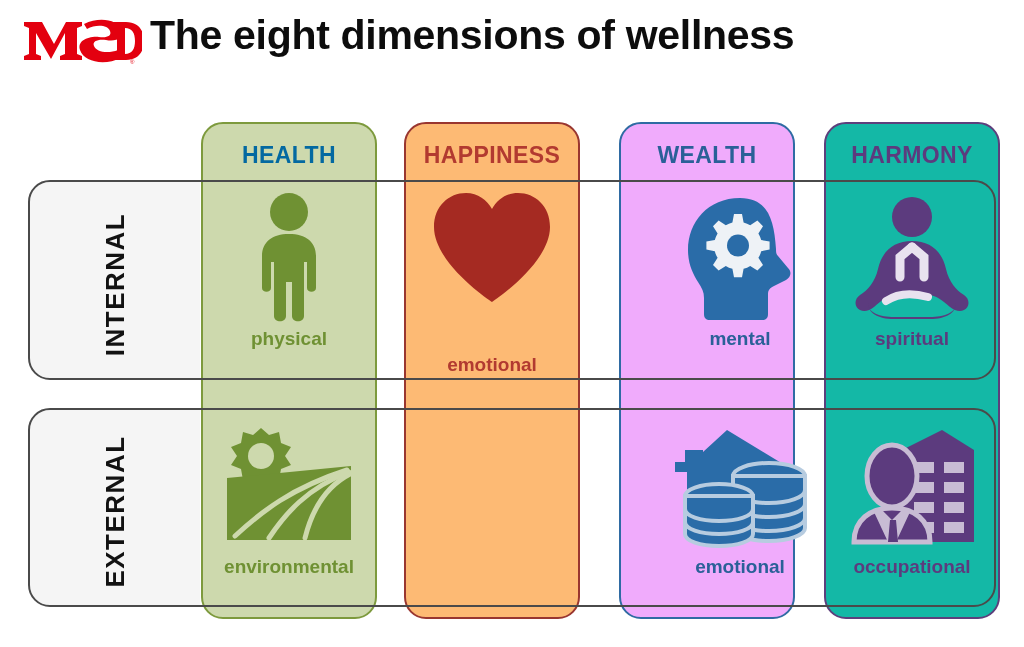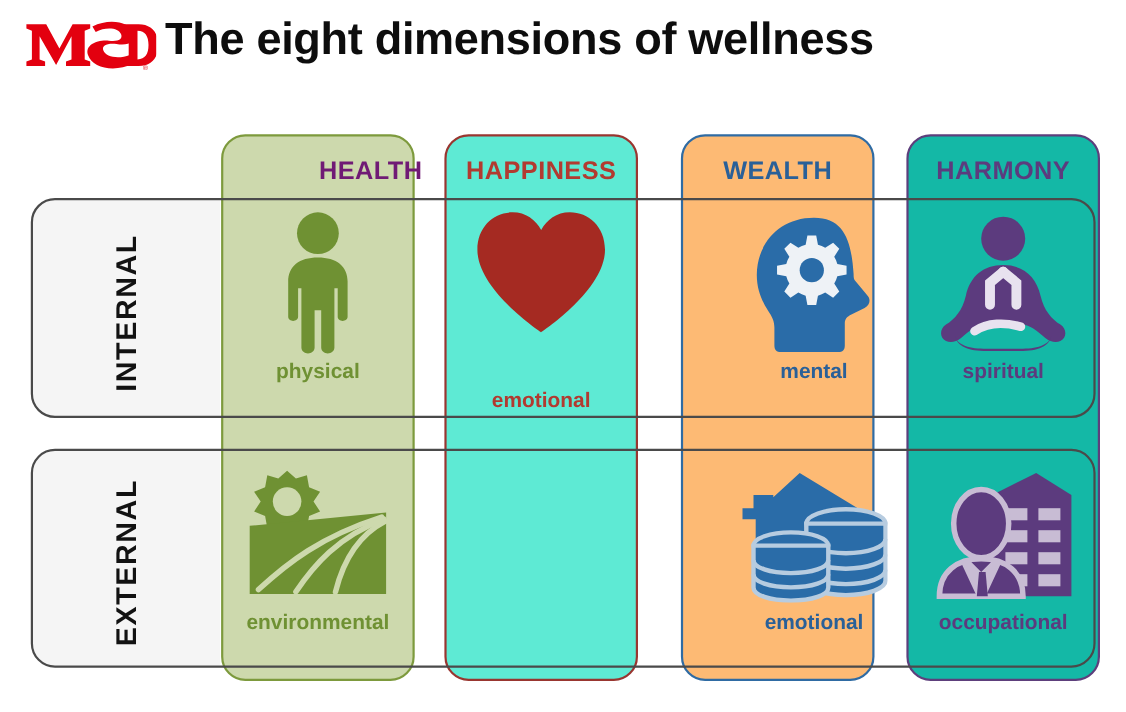--- a/index.html
+++ b/index.html
@@ -63,26 +63,26 @@
     width: 100%;
     height: 62px;
     line-height: 62px;
     text-align: center;
     font-size: 23px;
     font-weight: bold;
     letter-spacing: 0.4px;
   }
 
   #col-health   { left: 201px; background: #cdd9ad; border-color: #7d9a3d; }
-  #col-health   .col-head { color: #701a75; padding-left: 48px; }
-
-  #col-happiness{ left: 404px; background: #5eead4; border-color: #993630; }
+  #col-health   .col-head { color: #0369a1; }
+
+  #col-happiness{ left: 404px; background: #fdba74; border-color: #993630; }
   #col-happiness .col-head { color: #b23a30; }
 
-  #col-wealth   { left: 619px; background: #fdba74; border-color: #2f6ba3; }
+  #col-wealth   { left: 619px; background: #f0abfc; border-color: #2f6ba3; }
   #col-wealth   .col-head { color: #2a6098; }
 
   #col-harmony  { left: 824px; background: #14b8a6; border-color: #5d3f7c; }
   #col-harmony  .col-head { color: #5c3b7e; }
 
   
   .row-frame {
     position: absolute;
     left: 28px;
     width: 968px;

